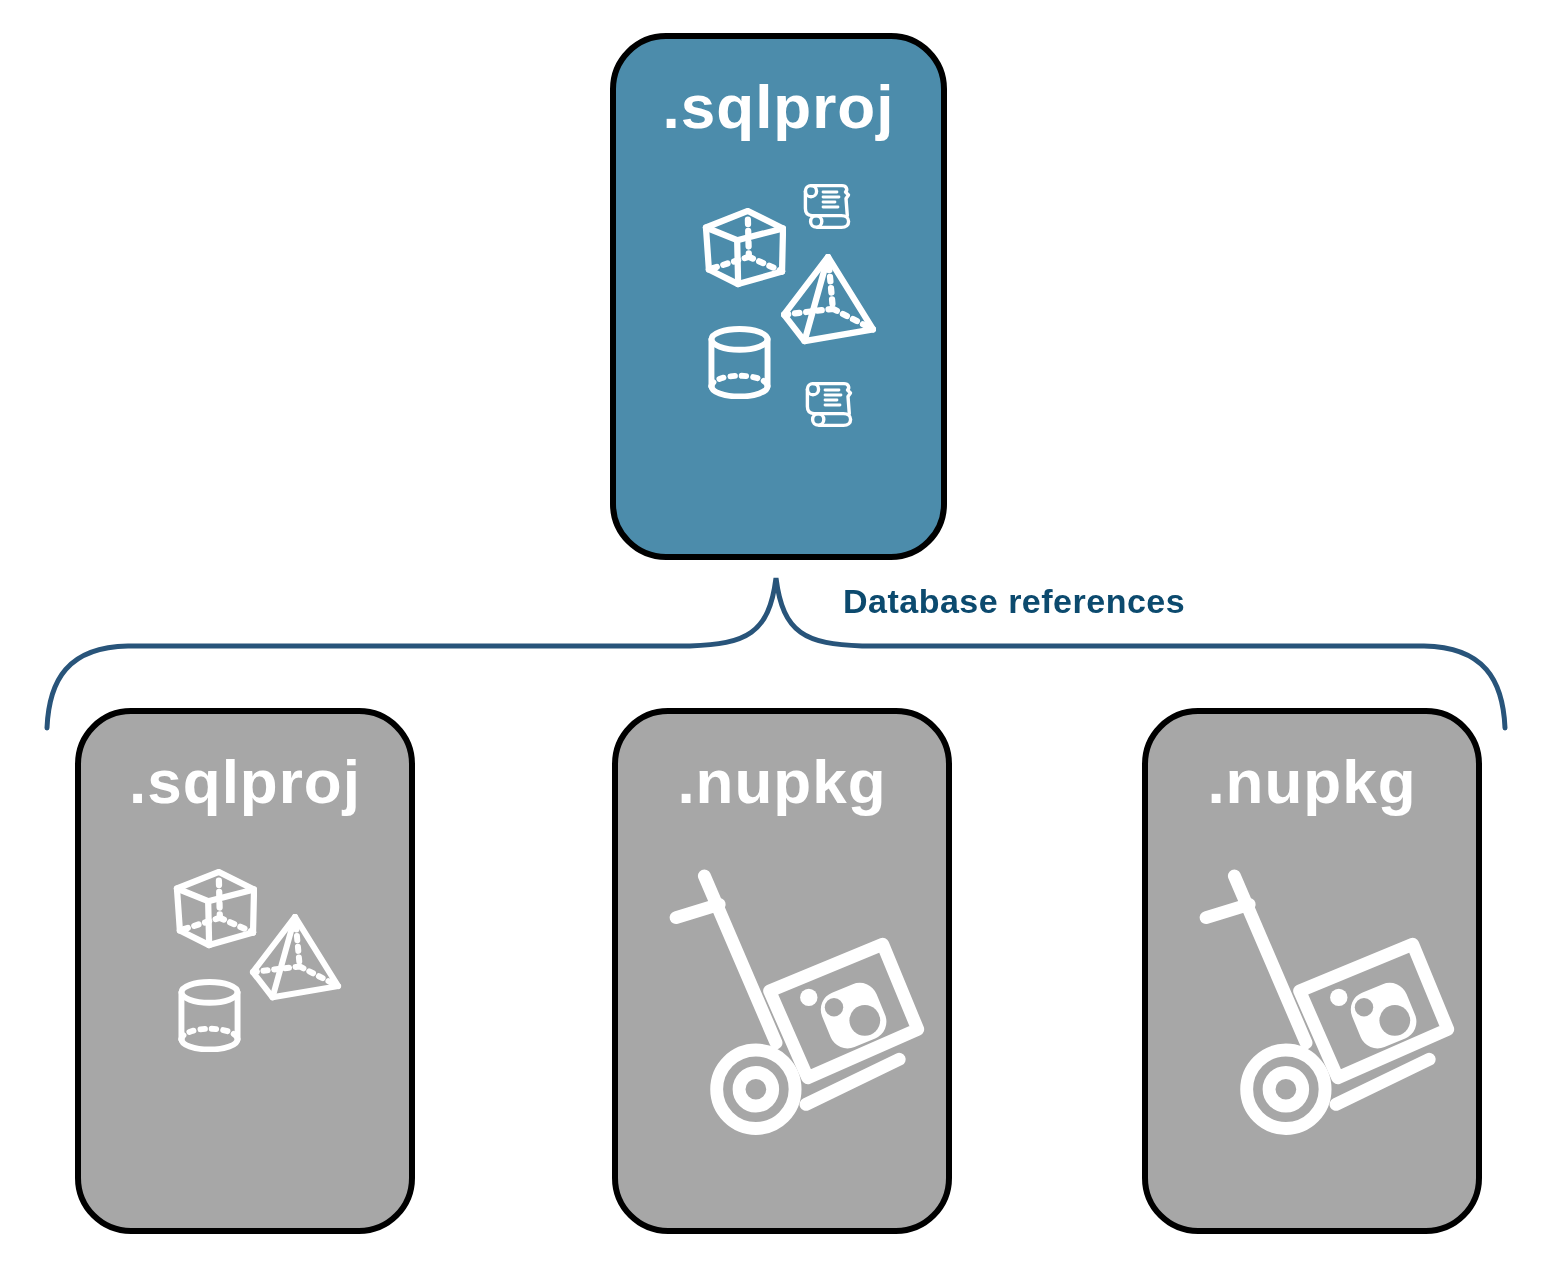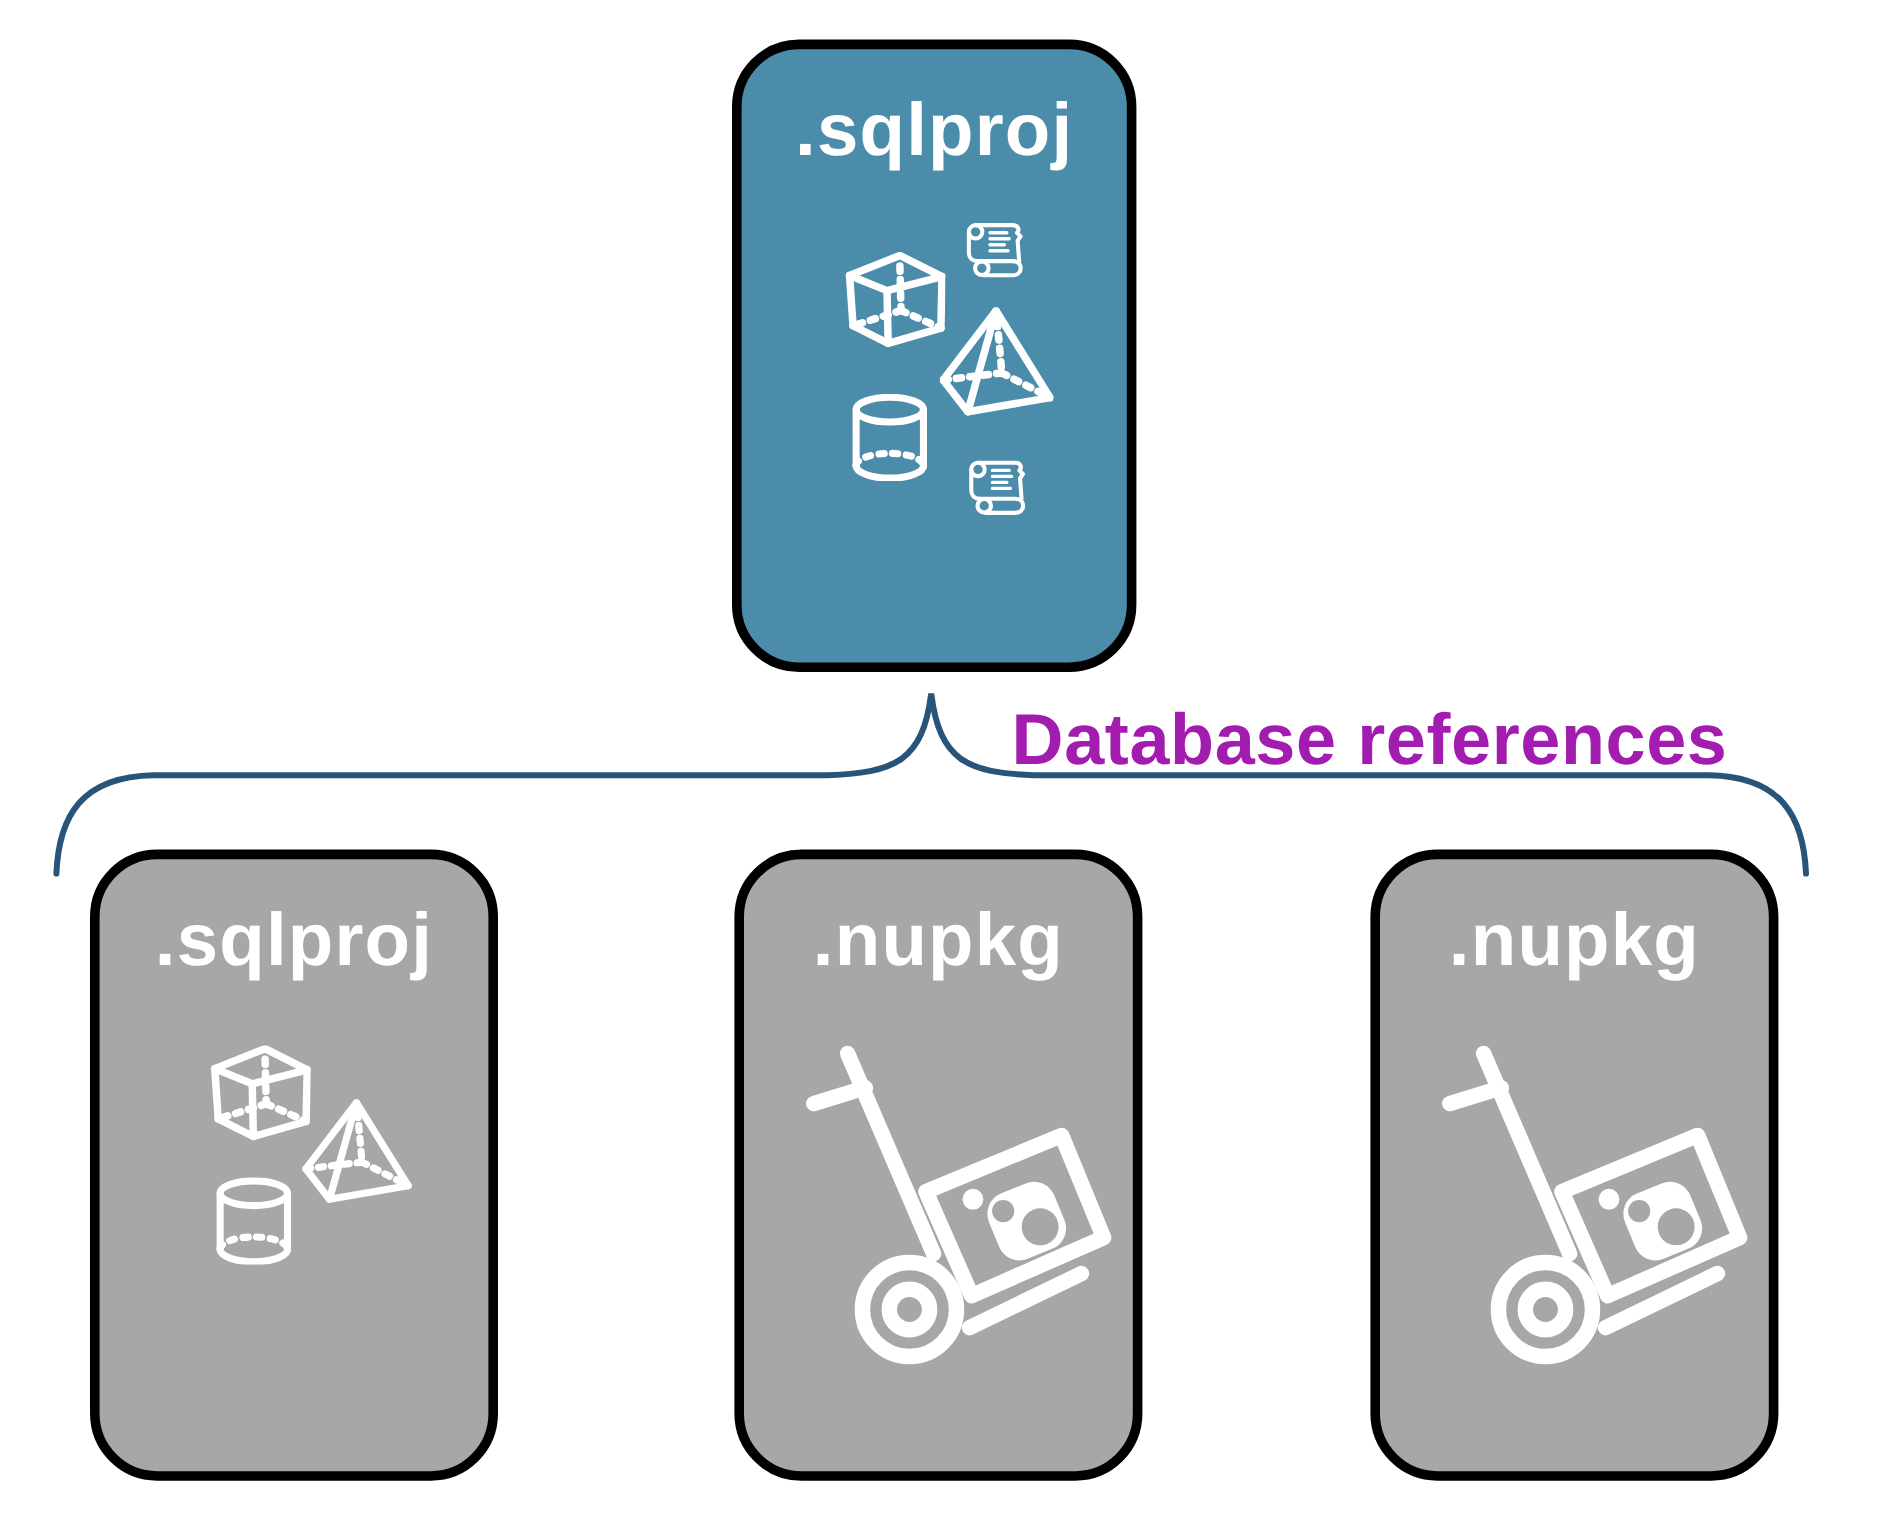--- a/index.html
+++ b/index.html
@@ -2,21 +2,21 @@
 <html><head>
 <meta charset="utf-8">
 <style>
   html,body { margin:0; padding:0; background:#ffffff; }
   .canvas {
     position:relative; width:1566px; height:1274px; background:#ffffff;
     font-family:"Liberation Sans", sans-serif; overflow:hidden;
   }
   .card {
     position:absolute; box-sizing:border-box;
-    border:8px solid #000000; border-radius:56px;
+    border:6px solid #000000; border-radius:56px;
   }
   .card.primary { left:610px; top:33px; width:337px; height:527px; background:#4c8cab; }
   .card.gray    { top:708px; width:340px; height:526px; background:#a7a7a7; }
   #card-ref-sqlproj { left:75px;  }
   #card-ref-nupkg-1 { left:612px; }
   #card-ref-nupkg-2 { left:1142px; }
   .card-label {
     position:absolute; top:34px; left:0; right:0; text-align:center;
     color:#ffffff; font-weight:bold; font-size:62px; letter-spacing:1px;
     line-height:1.1; user-select:none;
@@ -31,21 +31,21 @@
   
   .pos-cube-b     { left:92px;  top:155px; width:84px; height:80px; }
   .pos-pyramid-b  { left:167px; top:200px; width:95px; height:88px; }
   .pos-cyl-b      { left:97px;  top:265px; width:63px; height:73px; }
   
   .pos-truck      { left:48px;  top:142px; width:280px; height:280px; }
 
   .brace-svg { position:absolute; left:0; top:0; width:1566px; height:1274px; pointer-events:none; }
   .connector-label {
     position:absolute; left:843px; top:582px;
-    color:#a21caf; font-weight:bold; font-size:60px; letter-spacing:0.5px;
+    color:#0c4a6e; font-weight:bold; font-size:34px; letter-spacing:0.5px;
     user-select:none; white-space:nowrap;
   }
 </style>
 </head>
 <body>
 
 <div class="canvas">
 
   <svg width="0" height="0" style="position:absolute" aria-hidden="true">
     <defs>

